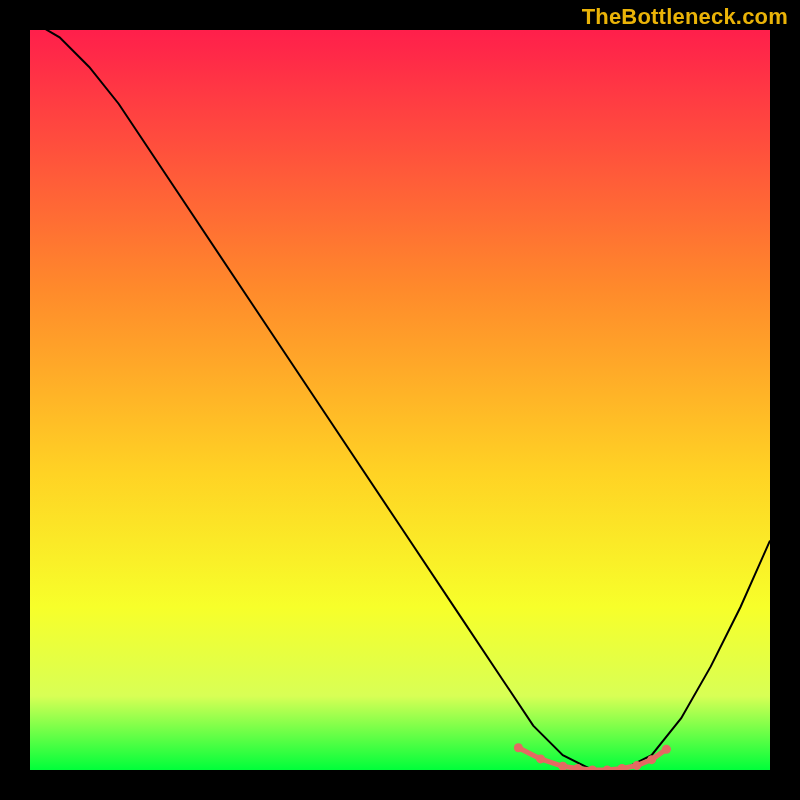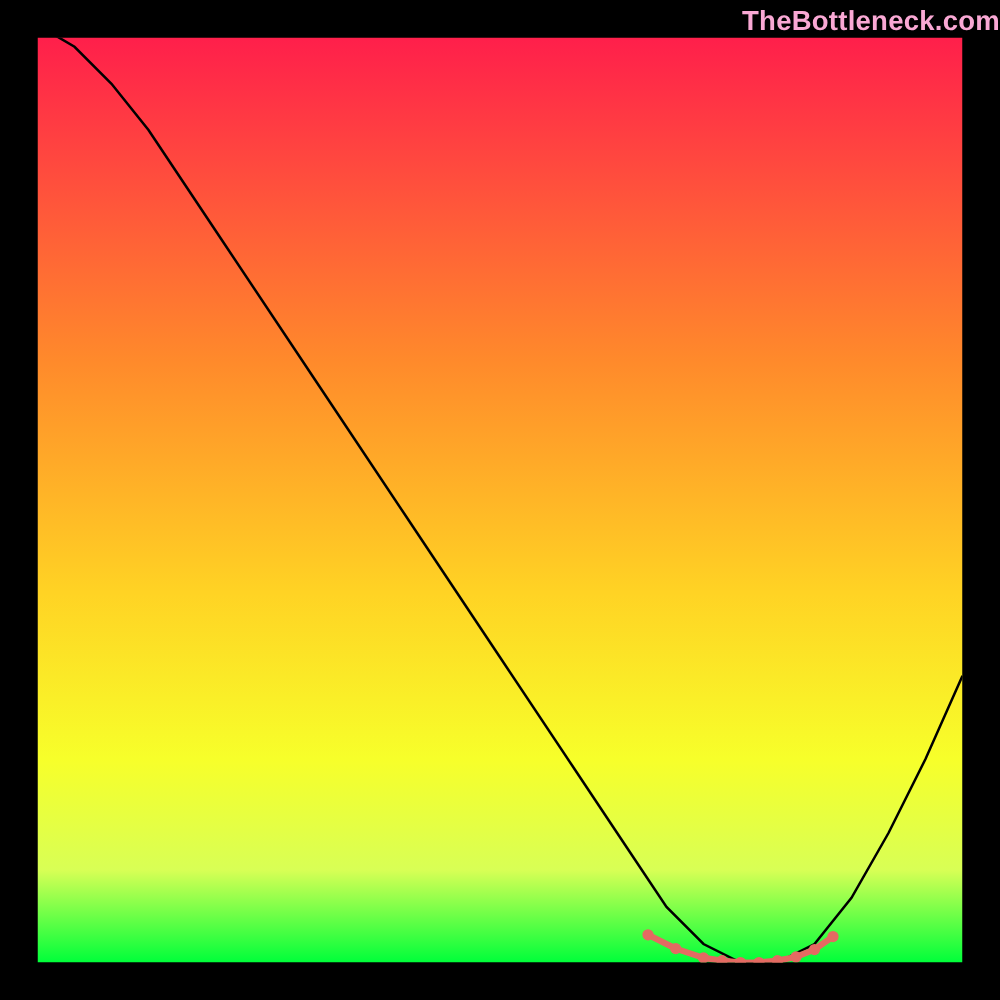--- a/index.html
+++ b/index.html
@@ -6,25 +6,25 @@
   html, body { width: 800px; height: 800px; overflow: hidden; background: #000; }
   .frame {
     position: absolute;
     left: 0; top: 0;
     width: 800px; height: 800px;
     background: #000;
   }
   .watermark {
     position: absolute;
     top: 4px;
-    right: 0;
+    right: 12px;
     font-family: Arial, Helvetica, sans-serif;
     font-size: 22px;
     font-weight: bold;
-    color: #f9a8d4;
+    color: #eab308;
     letter-spacing: 0.2px;
   }
   .plot {
     position: absolute;
     left: 30px;
     top: 30px;
     width: 740px;
     height: 740px;
   }
   .plot svg {

